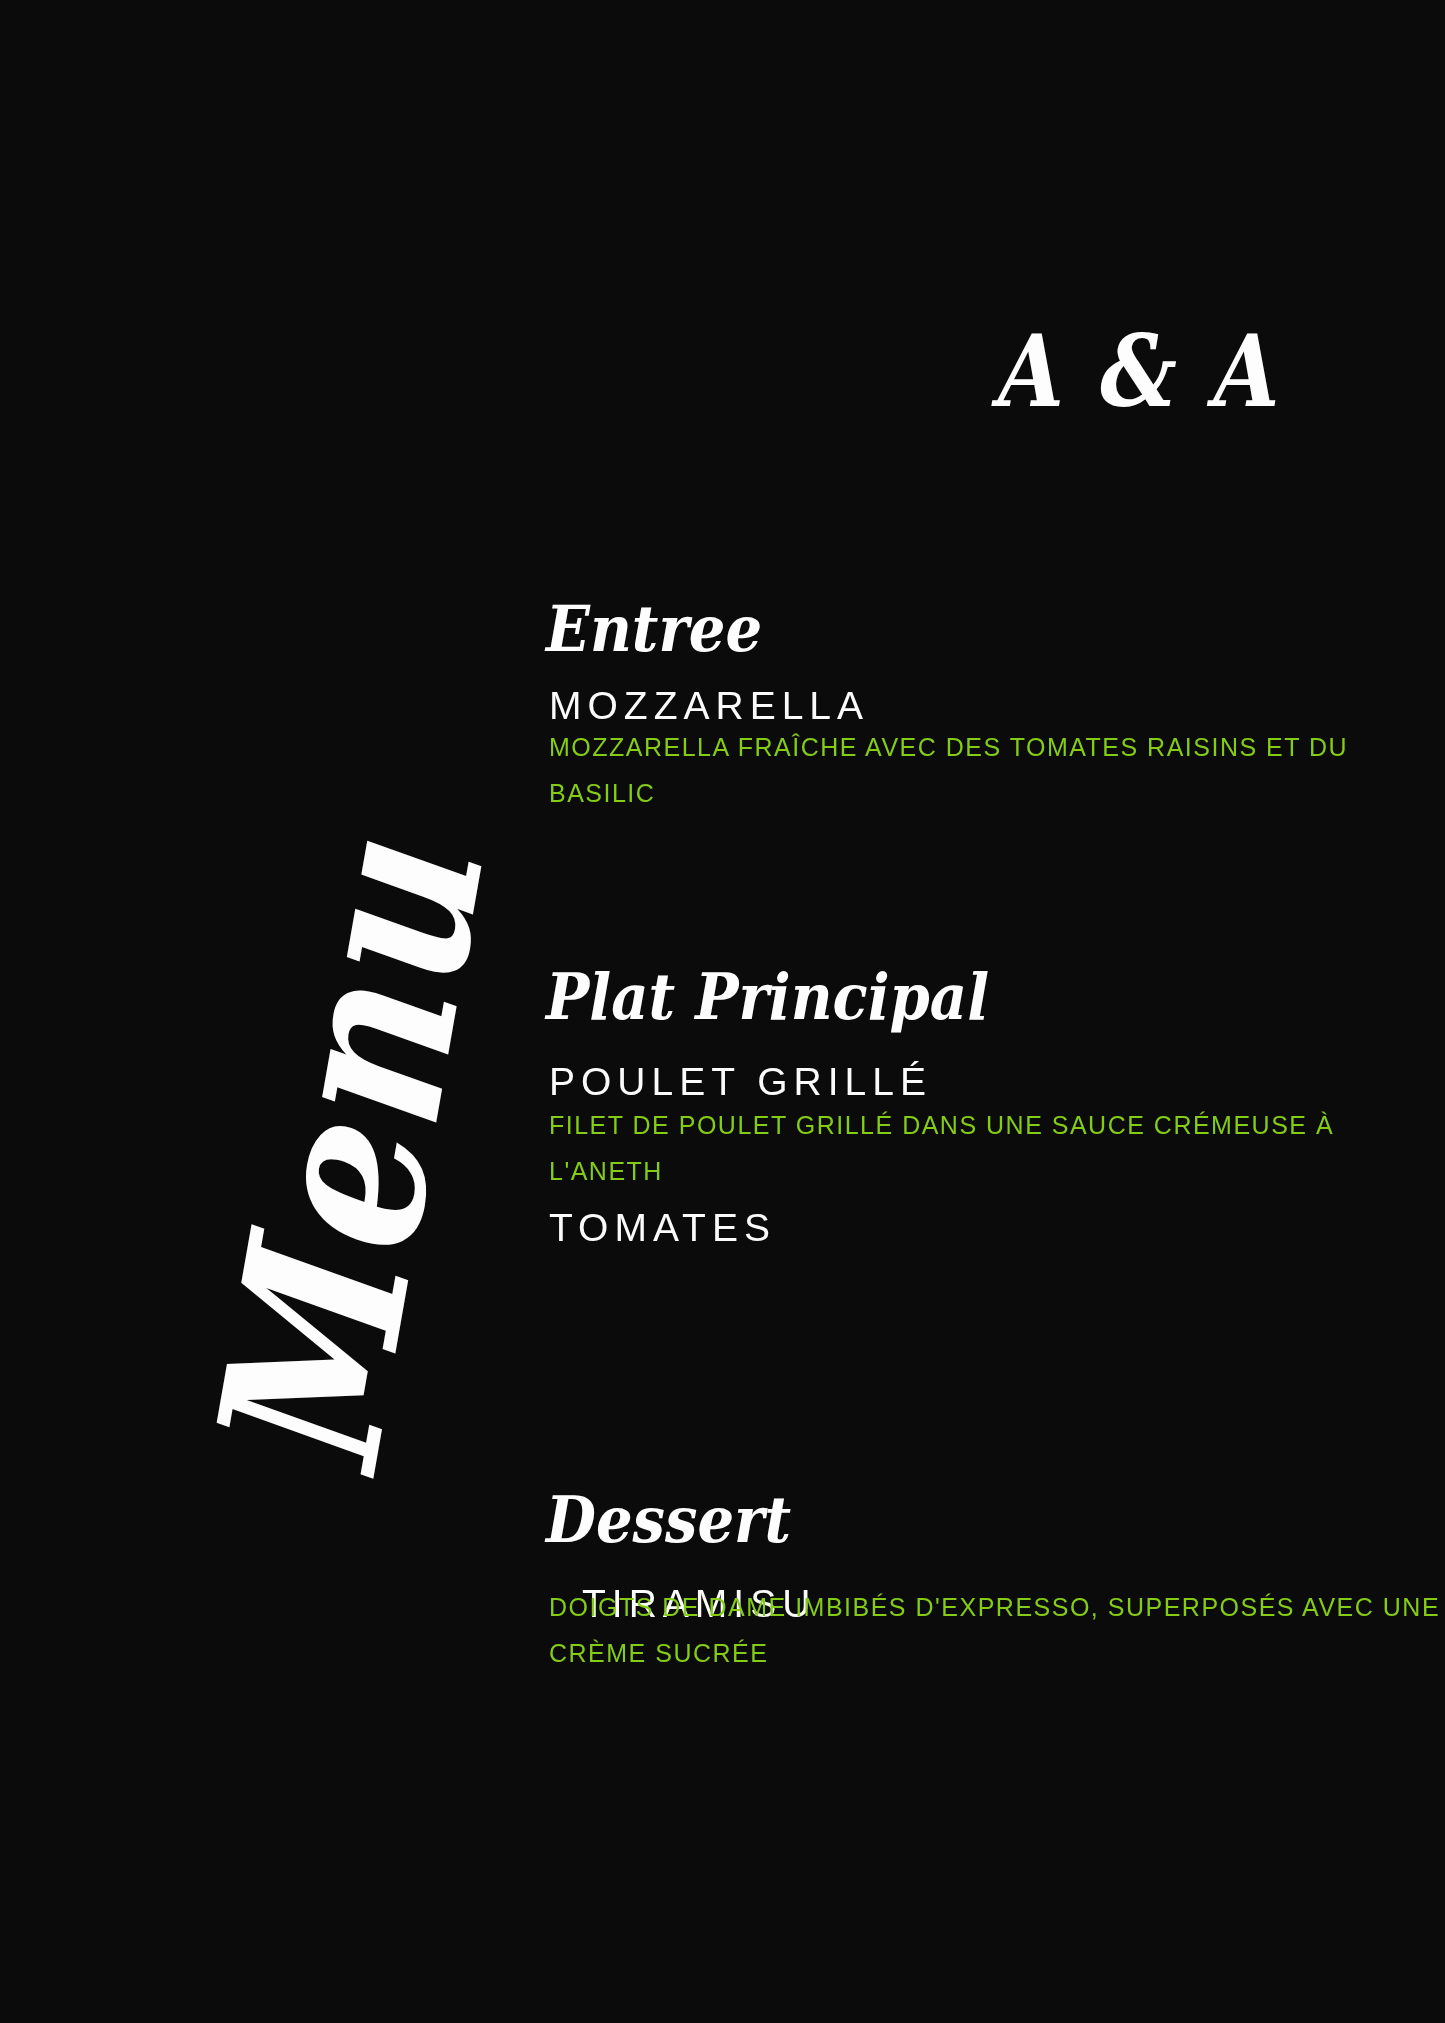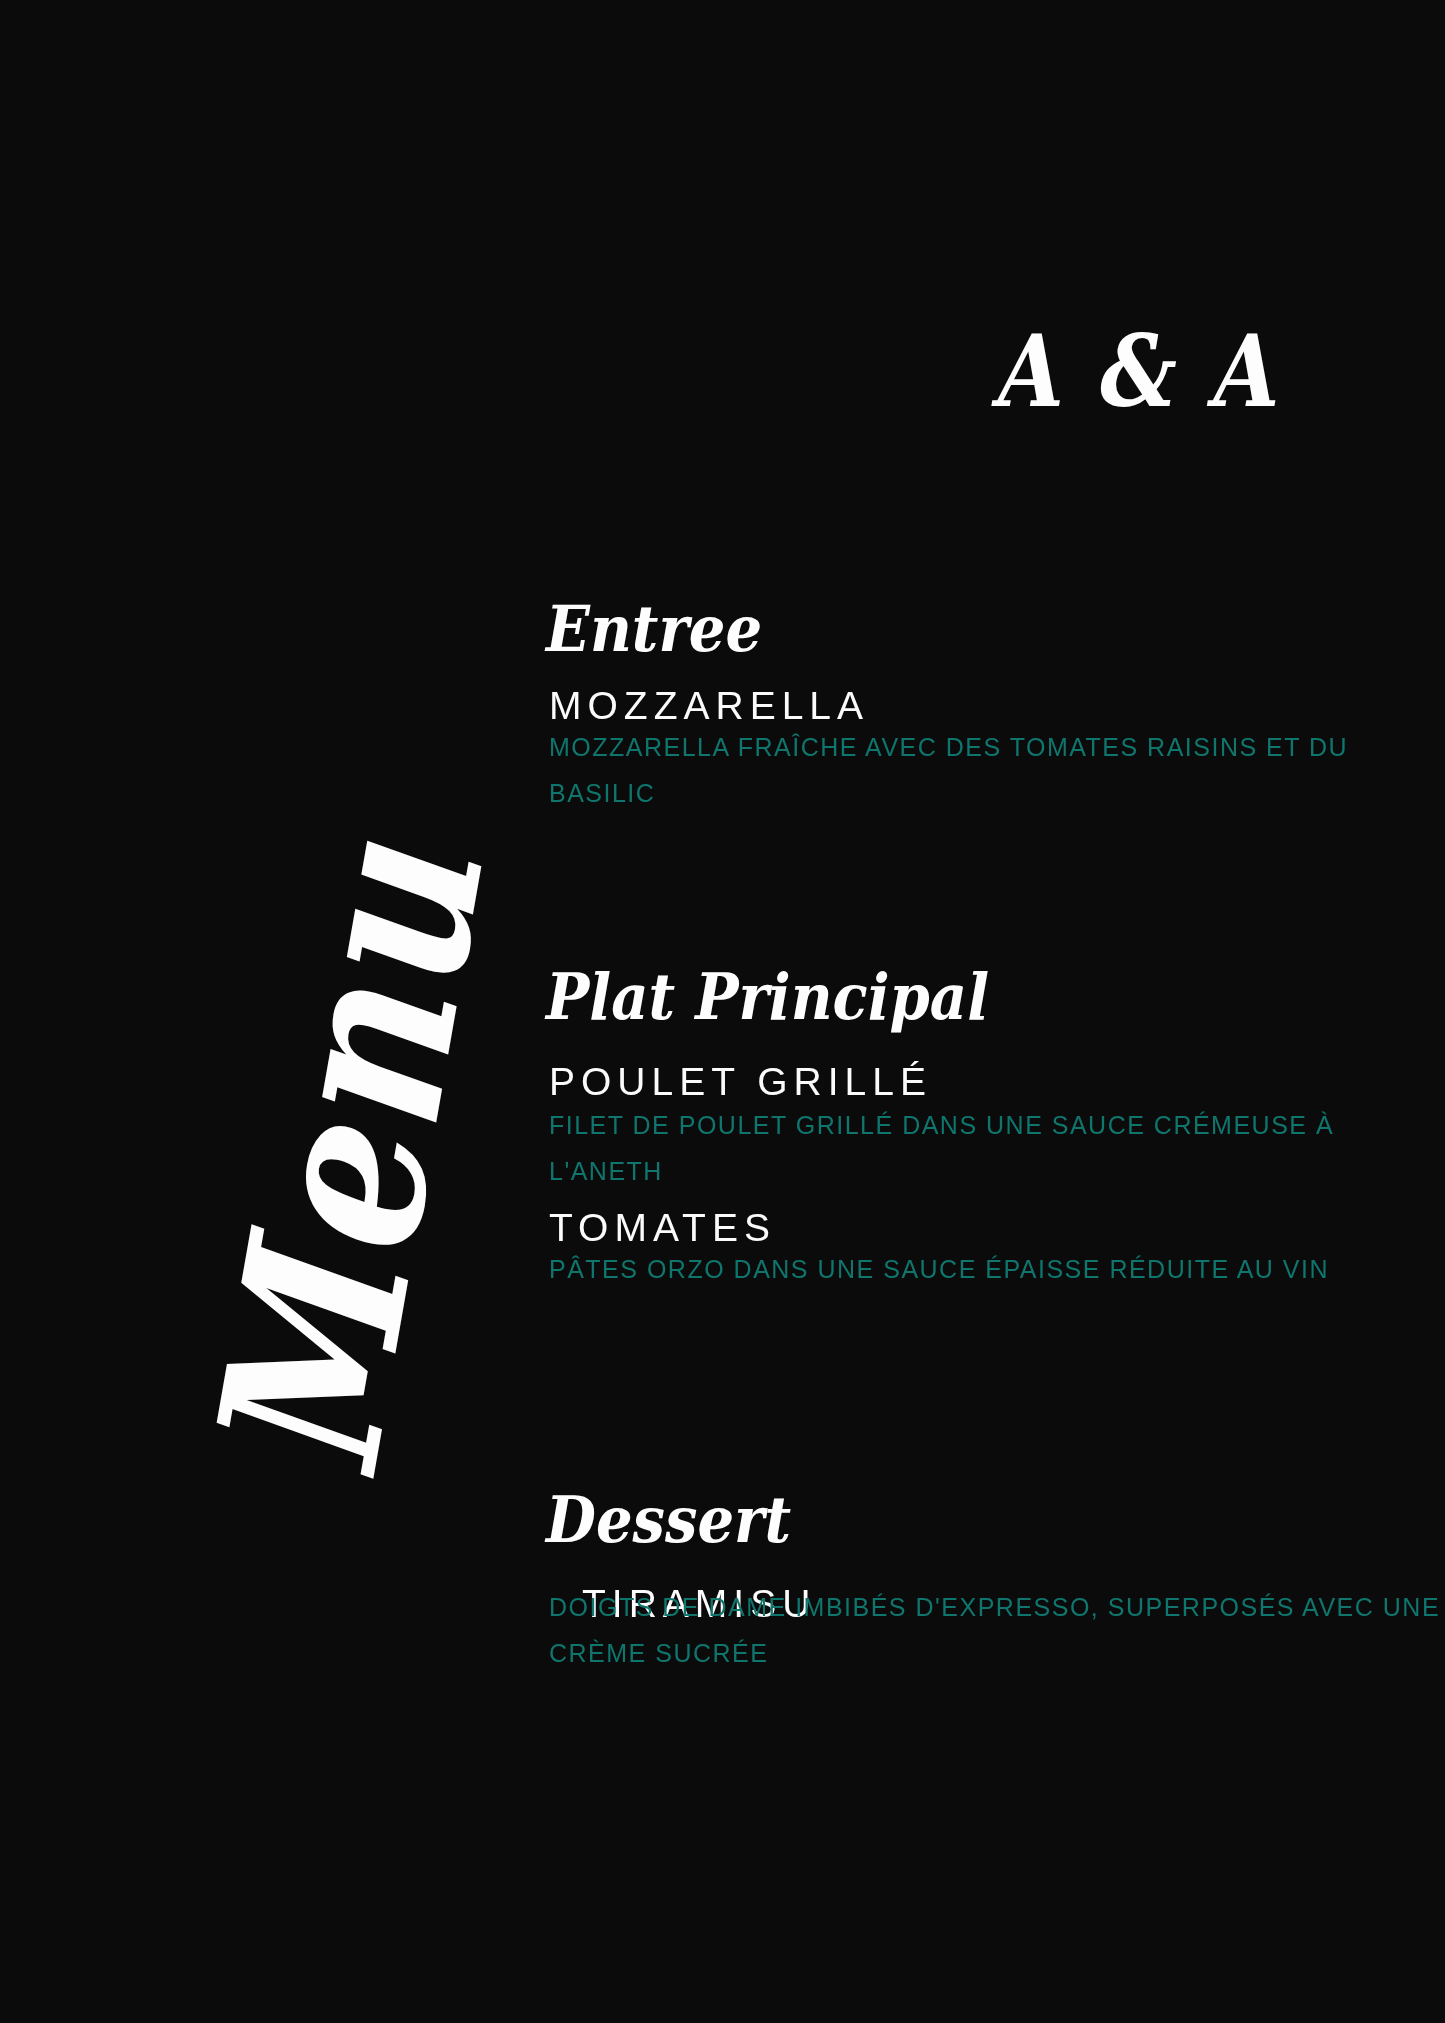--- a/index.html
+++ b/index.html
@@ -65,21 +65,21 @@
   .name-poulet     { top: 1060px; }
   .name-rissotto   { top: 1206px; }
   .name-tiramisu   { top: 1582px; margin-left: 33px; }
   .item-desc {
     position: absolute;
     left: 549px;
     font-size: 25px;
     font-weight: 400;
     letter-spacing: 1.5px;
     line-height: 46px;
-    color: #0f766e;
+    color: #84cc16;
     white-space: pre-line;
   }
   .desc-mozzarella { top: 724px; }
   .desc-poulet     { top: 1102px; }
   .desc-rissotto   { top: 1246px; }
   .desc-tiramisu   { top: 1584px; }
 </style>
 </head>
 <body>
 
@@ -91,20 +91,19 @@
 
   <div class="script section-heading heading-entree">Entree</div>
   <div class="item-name name-mozzarella">MOZZARELLA</div>
   <div class="item-desc desc-mozzarella">MOZZARELLA FRAÎCHE AVEC DES TOMATES RAISINS ET DU
 BASILIC</div>
 
   <div class="script section-heading heading-plat">Plat Principal</div>
   <div class="item-name name-poulet">POULET GRILLÉ</div>
   <div class="item-desc desc-poulet">FILET DE POULET GRILLÉ DANS UNE SAUCE CRÉMEUSE À L'ANETH</div>
   <div class="item-name name-rissotto">TOMATES</div>
-  <div class="item-desc desc-rissotto">PÂTES ORZO DANS UNE SAUCE ÉPAISSE RÉDUITE AU VIN</div>
 
   <div class="script section-heading heading-dessert">Dessert</div>
   <div class="item-name name-tiramisu">TIRAMISU</div>
   <div class="item-desc desc-tiramisu">DOIGTS DE DAME IMBIBÉS D'EXPRESSO, SUPERPOSÉS AVEC UNE
 CRÈME SUCRÉE</div>
 
 </div>
 
 </body></html>

